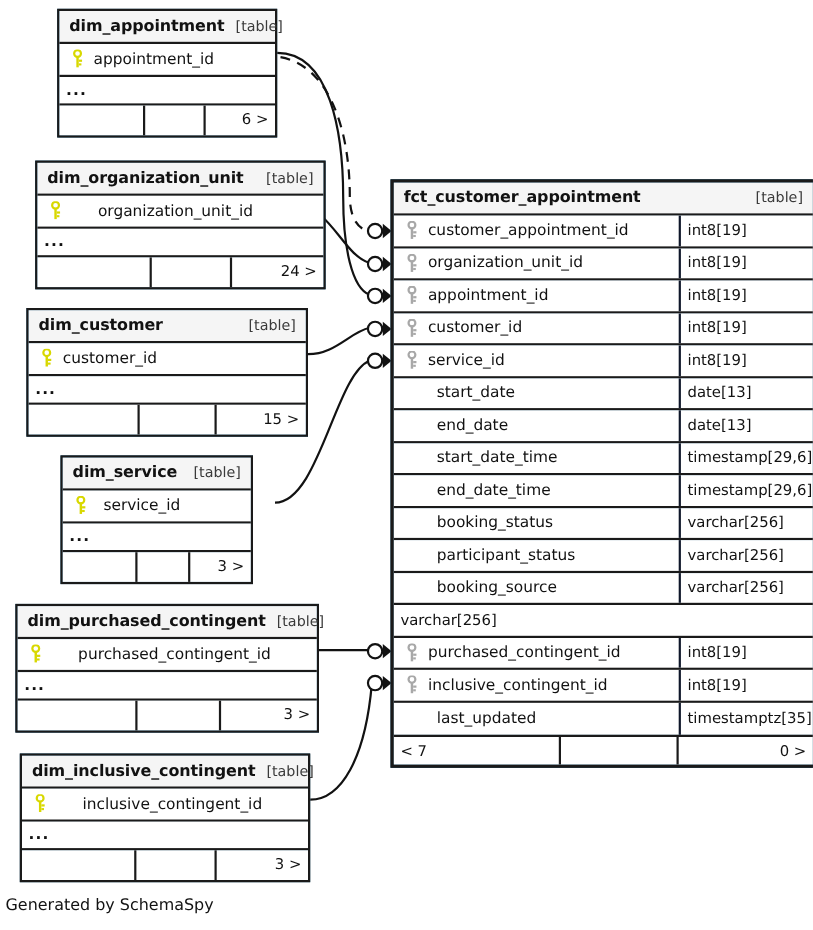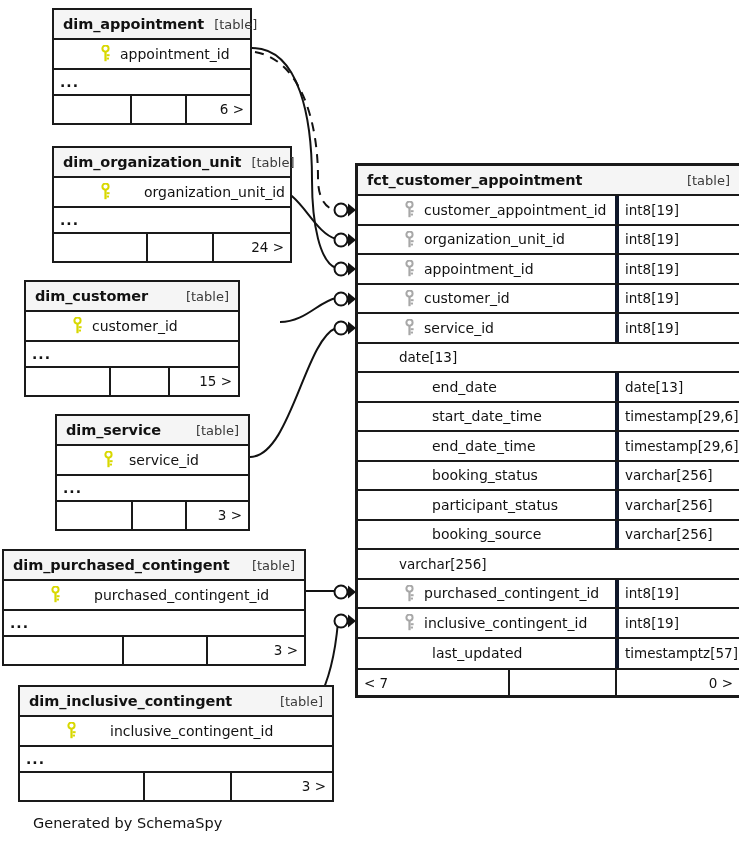--- a/index.html
+++ b/index.html
@@ -62,34 +62,33 @@
     padding-left: 10px;
     text-align: center;
   }
   .col-row {
     display: flex;
     align-items: flex-end;
     box-sizing: border-box;
     height: 29.5px;
     border-bottom: 2px solid #1a1a1a;
     background: #ffffff;
-    padding-left: 35px;
   }
   .col-row:last-child { border-bottom: none; }
   .col-main {
     display: flex;
     align-items: center;
     flex: 1 1 auto;
     min-width: 0;
     height: 100%;
     padding-left: 7px;
     box-sizing: border-box;
   }
   .fact .col-main {
-    border-right: 4px solid #0f172a;
+    border-right: 2px solid #0f172a;
   }
   .col-type {
     flex: 0 0 120px;
     height: 100%;
     display: flex;
     align-items: center;
     padding-left: 6px;
     box-sizing: border-box;
     font-size: 13.5px;
     color: #121212;
@@ -137,21 +136,21 @@
     border-right: 2px solid #1a1a1a;
     padding: 0 6px;
     white-space: nowrap;
   }
   .foot-cell:last-child { border-right: none; }
   .foot-left { flex: 0 0 40%; }
   .foot-mid  { flex: 0 0 28%; }
   .foot-right{ flex: 1 1 auto; justify-content: flex-end; }
   .credit {
     position: absolute;
-    left: 33px;
+    left: 5px;
     top: 815px;
     font-size: 14.5px;
     color: #121212;
     white-space: nowrap;
   }
 </style>
 </head>
 <body>
 
 <div id="canvas">
@@ -223,21 +222,21 @@
       </div>
     </div>
     <div class="ellipsis-row">...</div>
     <div class="footer-row">
       <div class="foot-cell foot-left"></div>
       <div class="foot-cell foot-mid"></div>
       <div class="foot-cell foot-right">6 &gt;</div>
     </div>
   </div>
 
-  <div class="table-box" style="left:32px; top:146px; width:240px;margin-left:20px;">
+  <div class="table-box" style="left:32px; top:146px; width:264px;">
     <div class="tbl-header">
       <span class="tbl-name">dim_organization_unit</span>
       <span class="tbl-tag">[table]</span>
     </div>
     <div class="col-row">
       <div class="col-main">
         <span class="keyslot">
           <svg width="11" height="17" viewBox="0 0 11 17">
               <circle cx="5.5" cy="3.6" r="3.1" fill="none" stroke="#d8d800" stroke-width="2"></circle>
               <rect x="4.4" y="6" width="2.2" height="10.2" fill="#d8d800"></rect>
@@ -249,21 +248,21 @@
       </div>
     </div>
     <div class="ellipsis-row">...</div>
     <div class="footer-row">
       <div class="foot-cell foot-left"></div>
       <div class="foot-cell foot-mid"></div>
       <div class="foot-cell foot-right">24 &gt;</div>
     </div>
   </div>
 
-  <div class="table-box" style="left:24px; top:280px; width:216px;">
+  <div class="table-box" style="left:24px; top:280px; width:256px;">
     <div class="tbl-header">
       <span class="tbl-name">dim_customer</span>
       <span class="tbl-tag">[table]</span>
     </div>
     <div class="col-row">
       <div class="col-main">
         <span class="keyslot">
           <svg width="11" height="17" viewBox="0 0 11 17">
               <circle cx="5.5" cy="3.6" r="3.1" fill="none" stroke="#d8d800" stroke-width="2"></circle>
               <rect x="4.4" y="6" width="2.2" height="10.2" fill="#d8d800"></rect>
@@ -275,21 +274,21 @@
       </div>
     </div>
     <div class="ellipsis-row">...</div>
     <div class="footer-row">
       <div class="foot-cell foot-left"></div>
       <div class="foot-cell foot-mid"></div>
       <div class="foot-cell foot-right">15 &gt;</div>
     </div>
   </div>
 
-  <div class="table-box" style="left:55px; top:414px; width:195px;">
+  <div class="table-box" style="left:55px; top:414px; width:175px;">
     <div class="tbl-header">
       <span class="tbl-name">dim_service</span>
       <span class="tbl-tag">[table]</span>
     </div>
     <div class="col-row">
       <div class="col-main">
         <span class="keyslot">
           <svg width="11" height="17" viewBox="0 0 11 17">
               <circle cx="5.5" cy="3.6" r="3.1" fill="none" stroke="#d8d800" stroke-width="2"></circle>
               <rect x="4.4" y="6" width="2.2" height="10.2" fill="#d8d800"></rect>
@@ -301,21 +300,21 @@
       </div>
     </div>
     <div class="ellipsis-row">...</div>
     <div class="footer-row">
       <div class="foot-cell foot-left"></div>
       <div class="foot-cell foot-mid"></div>
       <div class="foot-cell foot-right">3 &gt;</div>
     </div>
   </div>
 
-  <div class="table-box" style="left:2px; top:549px; width:304px;">
+  <div class="table-box" style="left:14px; top:549px; width:276px;">
     <div class="tbl-header">
       <span class="tbl-name">dim_purchased_contingent</span>
       <span class="tbl-tag">[table]</span>
     </div>
     <div class="col-row">
       <div class="col-main">
         <span class="keyslot">
           <svg width="11" height="17" viewBox="0 0 11 17">
               <circle cx="5.5" cy="3.6" r="3.1" fill="none" stroke="#d8d800" stroke-width="2"></circle>
               <rect x="4.4" y="6" width="2.2" height="10.2" fill="#d8d800"></rect>
@@ -327,21 +326,21 @@
       </div>
     </div>
     <div class="ellipsis-row">...</div>
     <div class="footer-row">
       <div class="foot-cell foot-left"></div>
       <div class="foot-cell foot-mid"></div>
       <div class="foot-cell foot-right">3 &gt;</div>
     </div>
   </div>
 
-  <div class="table-box" style="left:18px; top:685px; width:316px;">
+  <div class="table-box" style="left:18px; top:685px; width:264px;">
     <div class="tbl-header">
       <span class="tbl-name">dim_inclusive_contingent</span>
       <span class="tbl-tag">[table]</span>
     </div>
     <div class="col-row">
       <div class="col-main">
         <span class="keyslot">
           <svg width="11" height="17" viewBox="0 0 11 17">
               <circle cx="5.5" cy="3.6" r="3.1" fill="none" stroke="#d8d800" stroke-width="2"></circle>
               <rect x="4.4" y="6" width="2.2" height="10.2" fill="#d8d800"></rect>
@@ -430,20 +429,24 @@
                 <rect x="4.4" y="6" width="2.2" height="10.2" fill="#a8a8a8"></rect>
                 <rect x="6.6" y="9.2" width="3" height="2" fill="#a8a8a8"></rect>
                 <rect x="6.6" y="12.6" width="2.4" height="1.9" fill="#a8a8a8"></rect>
               </svg>
             </span>
             <span class="col-label" style="padding-left: 6px;">service_id</span>
           </div>
           <div class="col-type">int8[19]</div>
         </div>
         <div class="col-row">
+          <div class="col-main">
+            <span class="keyslot"></span>
+            <span class="col-label " style="padding-left: 14px;">start_date</span>
+          </div>
           <div class="col-type">date[13]</div>
         </div>
         <div class="col-row">
           <div class="col-main">
             <span class="keyslot"></span>
             <span class="col-label " style="padding-left: 14px;">end_date</span>
           </div>
           <div class="col-type">date[13]</div>
         </div>
         <div class="col-row">
@@ -510,21 +513,21 @@
             </span>
             <span class="col-label" style="padding-left: 6px;">inclusive_contingent_id</span>
           </div>
           <div class="col-type">int8[19]</div>
         </div>
         <div class="col-row">
           <div class="col-main">
             <span class="keyslot"></span>
             <span class="col-label " style="padding-left: 14px;">last_updated</span>
           </div>
-          <div class="col-type">timestamptz[57]</div>
+          <div class="col-type">timestamptz[35]</div>
         </div>
       </div>
     <div class="footer-row" style="border-top:2px solid #1a1a1a">
       <div class="foot-cell foot-left">&lt; 7</div>
       <div class="foot-cell foot-mid"></div>
       <div class="foot-cell foot-right">0 &gt;</div>
     </div>
   </div>
 
   <div class="credit">Generated by SchemaSpy</div>

